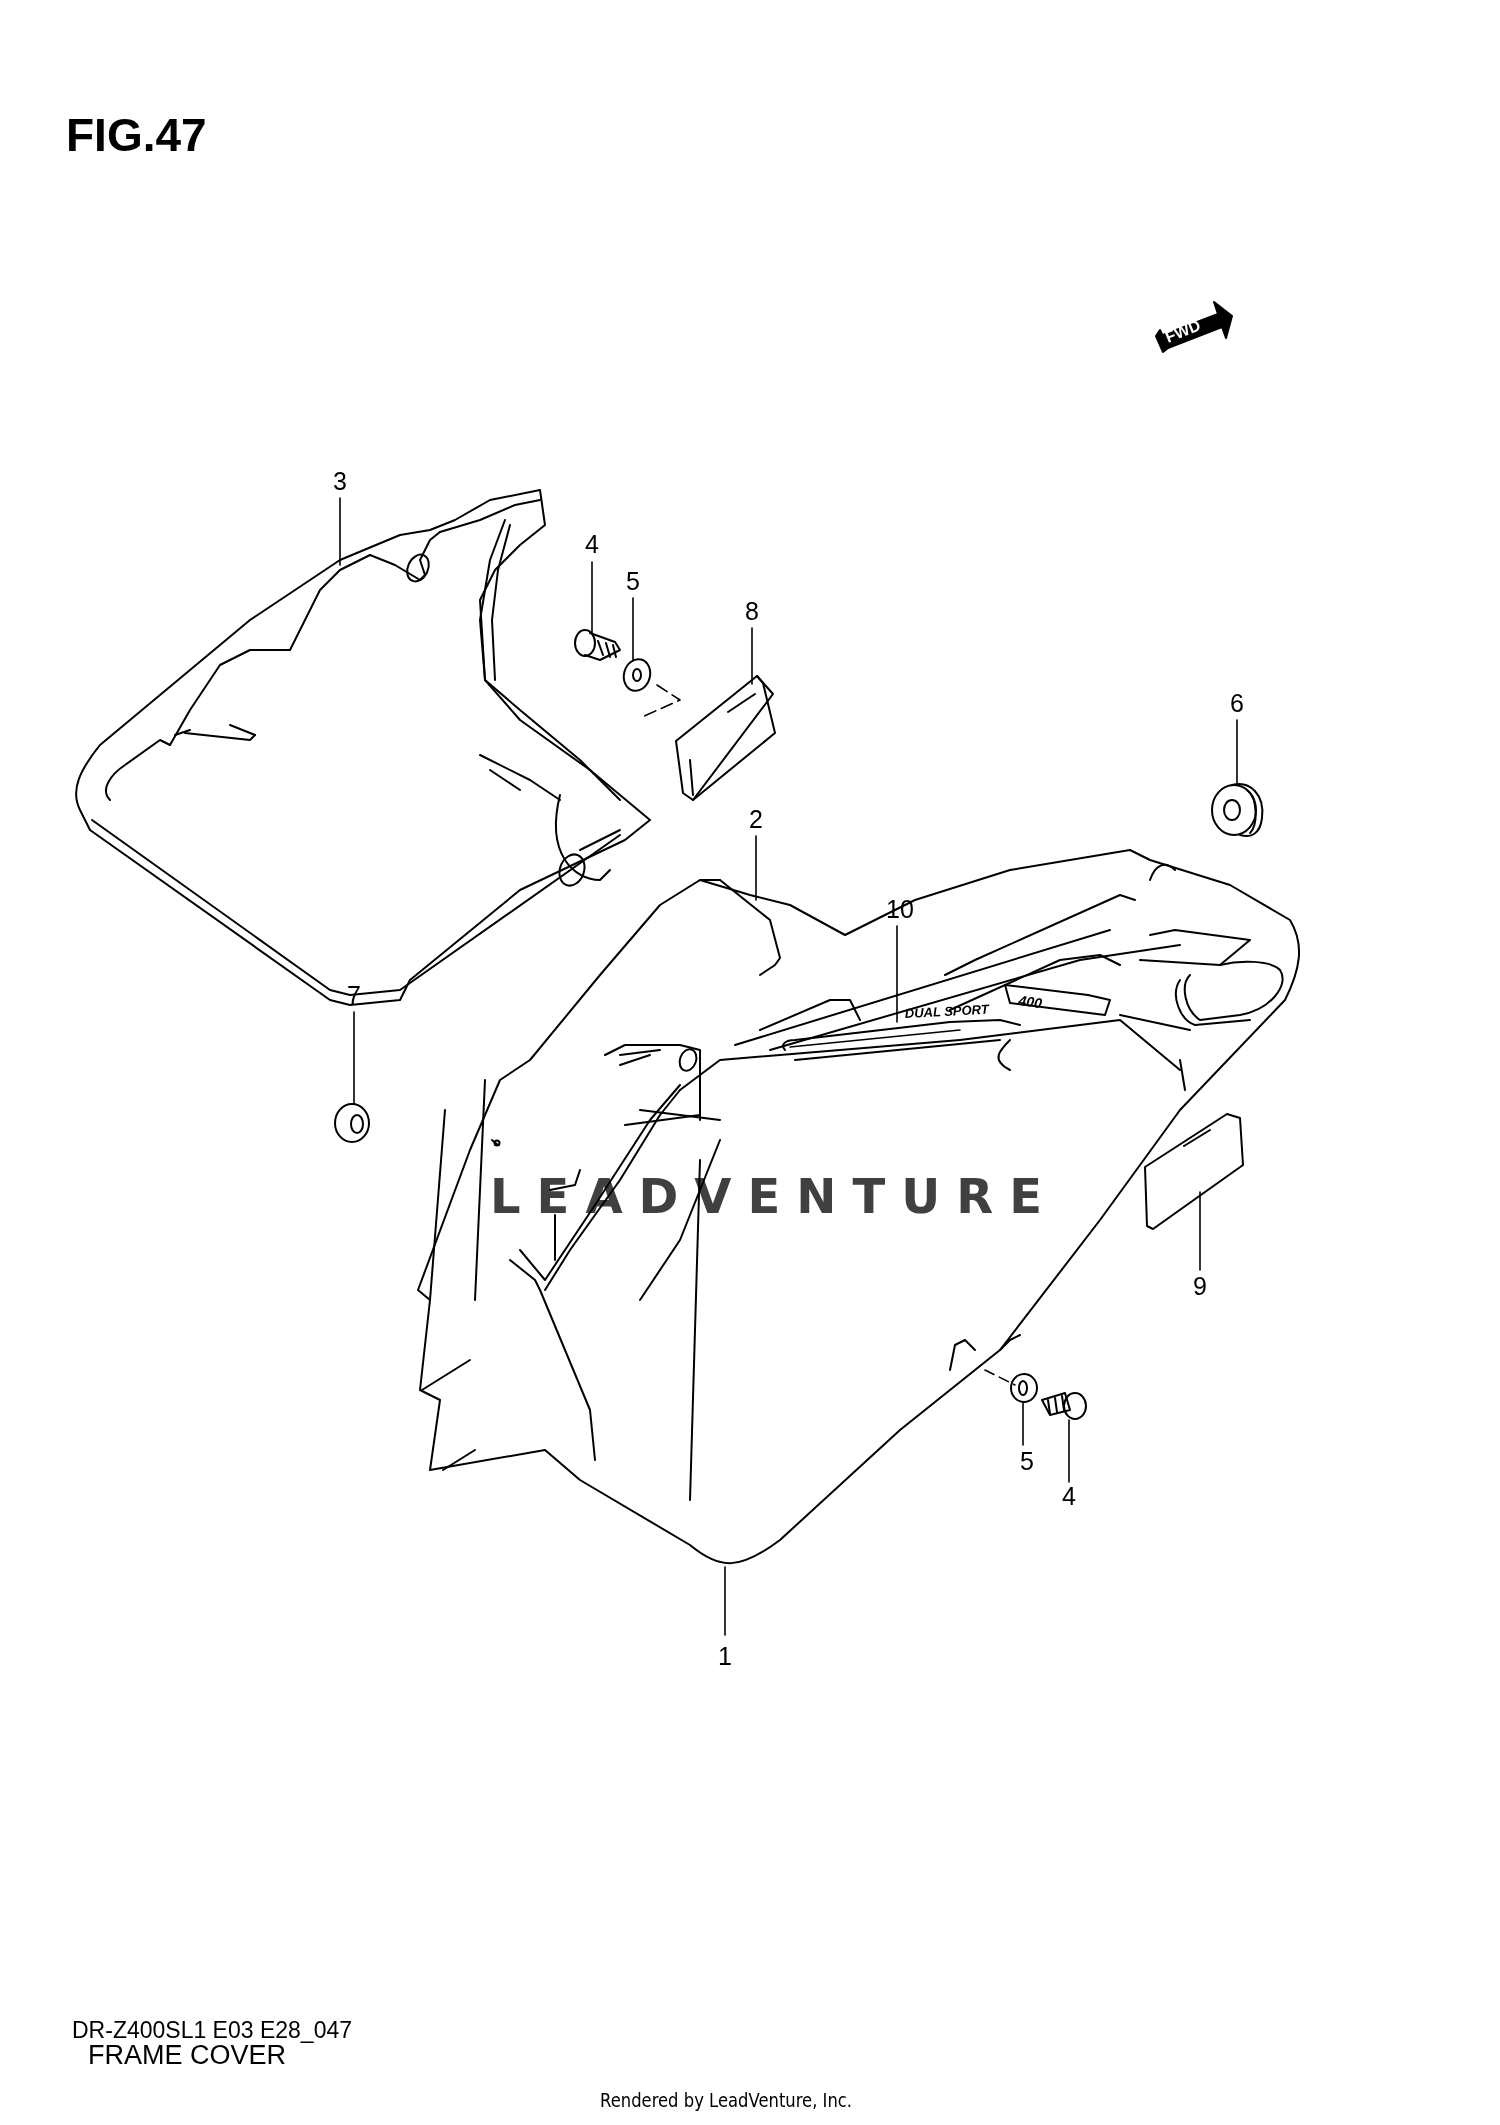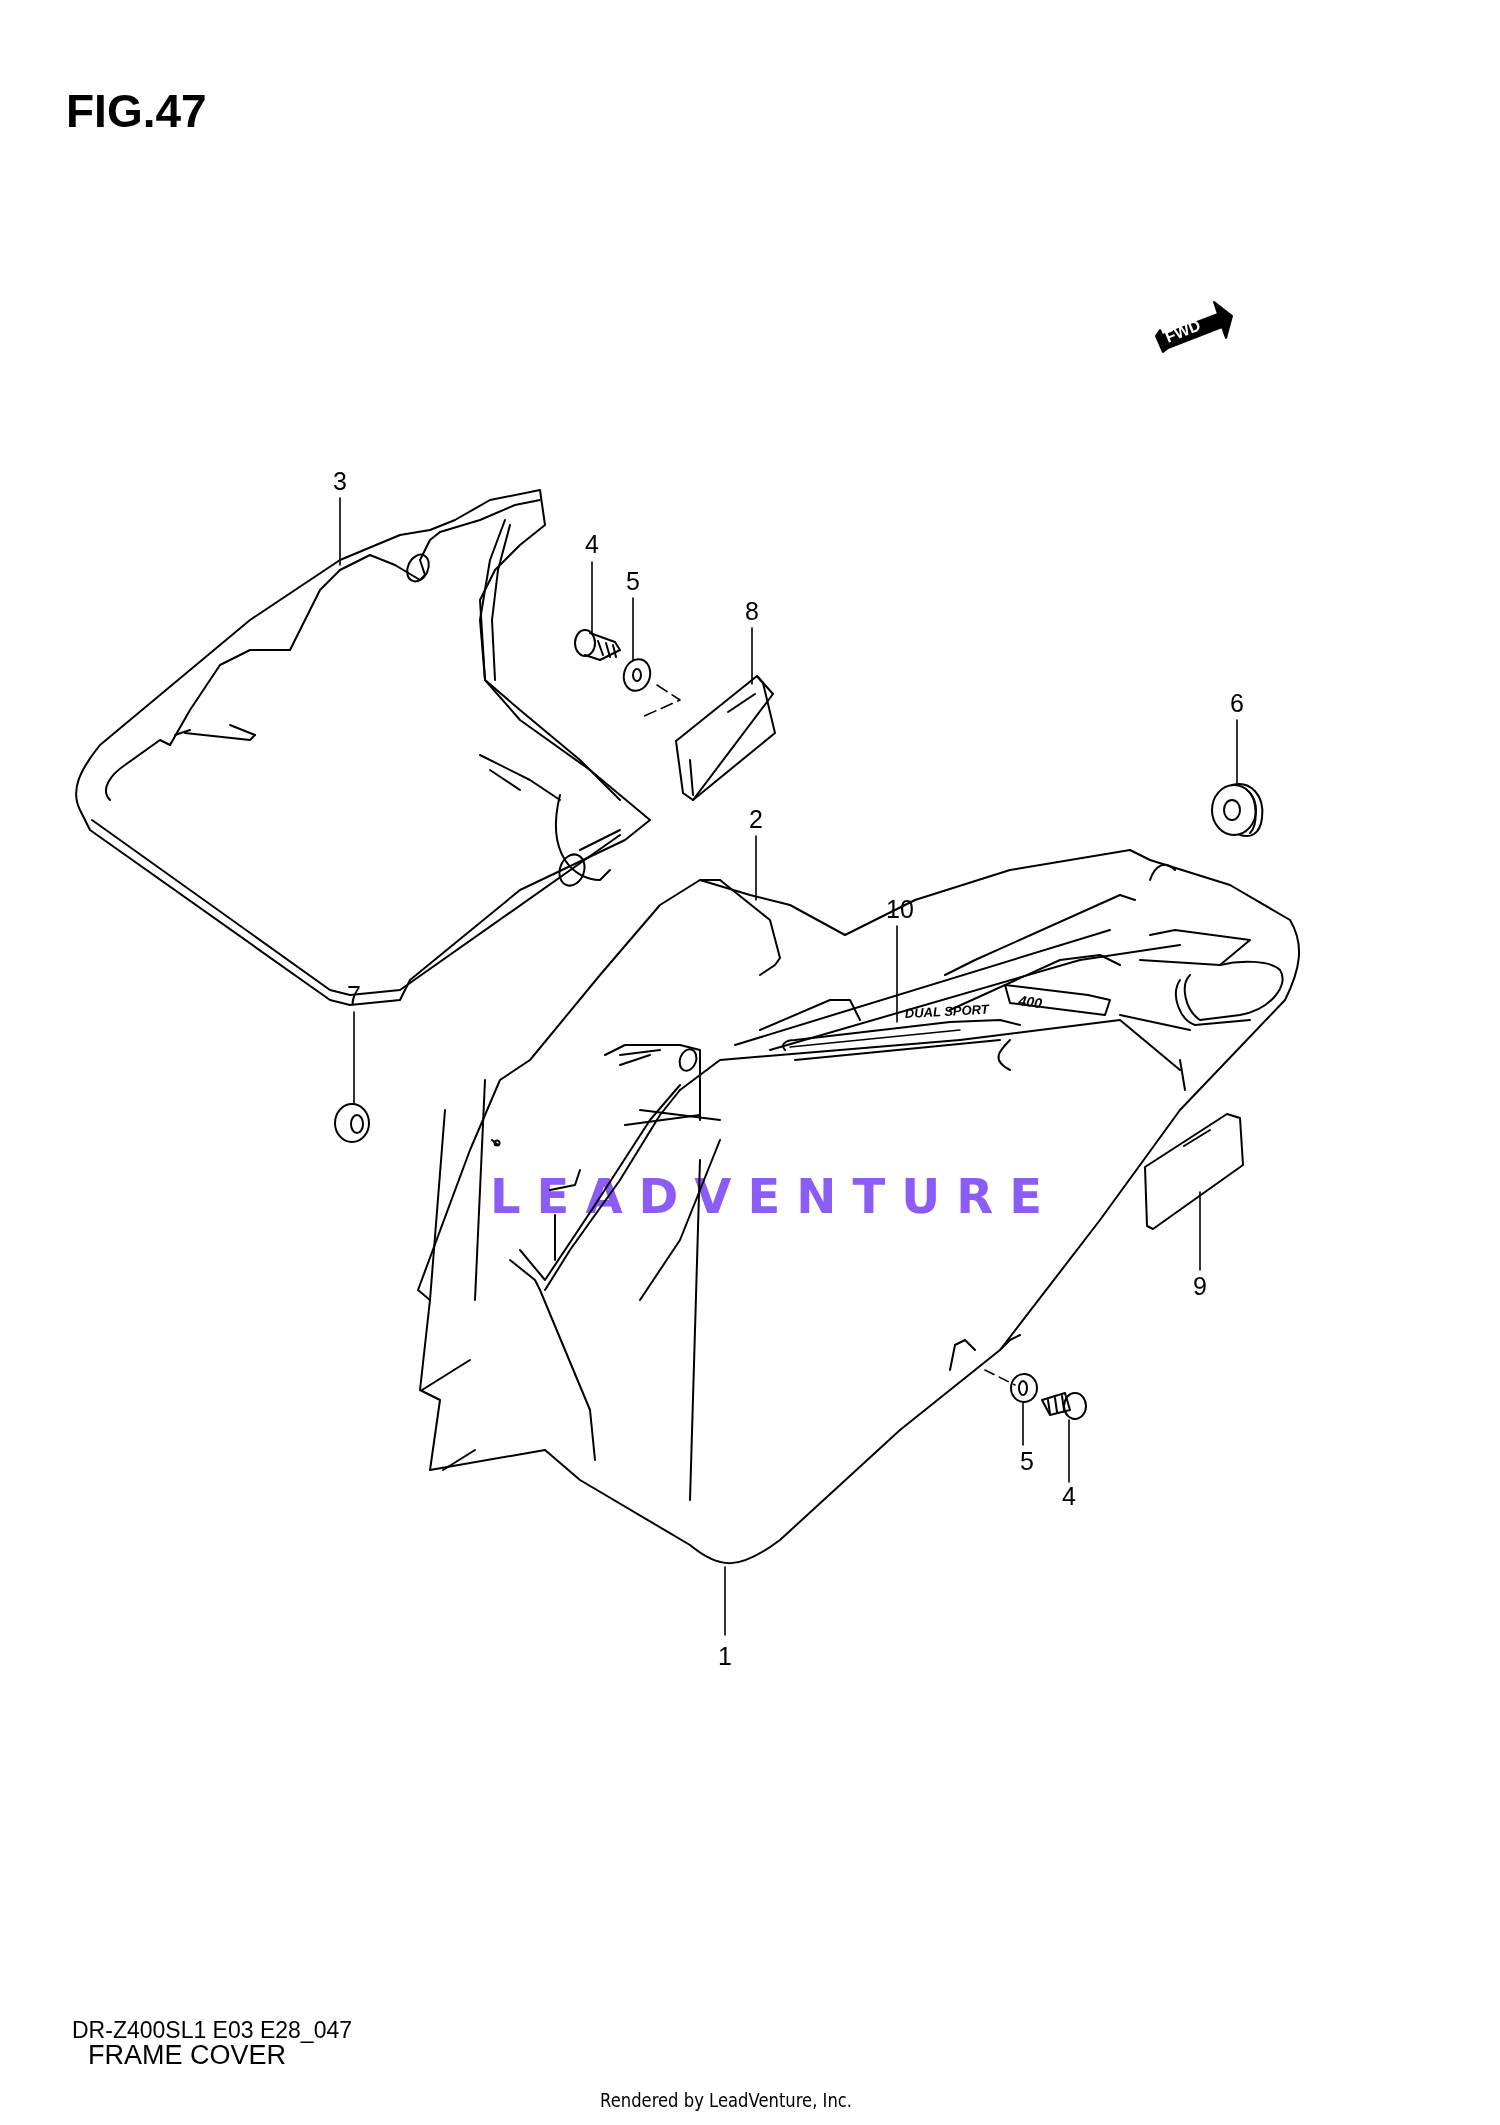--- a/index.html
+++ b/index.html
@@ -1,19 +1,19 @@
 <!DOCTYPE html>
 <html><head>
   <meta charset="utf-8">
   <style>
     html, body { margin: 0; padding: 0; background: #ffffff; }
     body { width: 1500px; height: 2125px; position: relative; overflow: hidden; font-family: "Liberation Sans", sans-serif; color: #000; }
-    .fig-title { position: absolute; left: 66px; top: 88px; font-family: "Liberation Sans", sans-serif; font-weight: 700; font-size: 46px; letter-spacing: 0px; line-height: 1; }
+    .fig-title { position: absolute; left: 66px; top: 112px; font-family: "Liberation Sans", sans-serif; font-weight: 700; font-size: 46px; letter-spacing: 0px; line-height: 1; }
     .diagram { position: absolute; left: 0; top: 0; width: 1500px; height: 2125px; }
-    .watermark { position: absolute; left: 490px; top: 1168px; font-family: "DejaVu Sans", sans-serif; font-weight: 700; font-size: 48px; letter-spacing: 16px; color: #8b5cf6; }
+    .watermark { position: absolute; left: 490px; top: 1168px; font-family: "DejaVu Sans", sans-serif; font-weight: 700; font-size: 48px; letter-spacing: 16px; color: #404040; }
     .footer-code { position: absolute; left: 72px; top: 2003px; font-size: 23px; line-height: 1; margin-top: 16px; }
     .footer-name { position: absolute; left: 88px; top: 2042px; font-size: 27px; line-height: 1; }
     .rendered-by { position: absolute; left: 600px; top: 2090px; font-family: "DejaVu Sans", sans-serif; font-size: 20px; line-height: 1; transform: scaleX(0.82); transform-origin: left top; }
     .fwd-label { font-family: "Liberation Sans", sans-serif; font-weight: 700; font-size: 16px; fill: #fff; }
   </style>
 </head>
 <body>
 
 <div class="fig-title">FIG.47</div>
 

